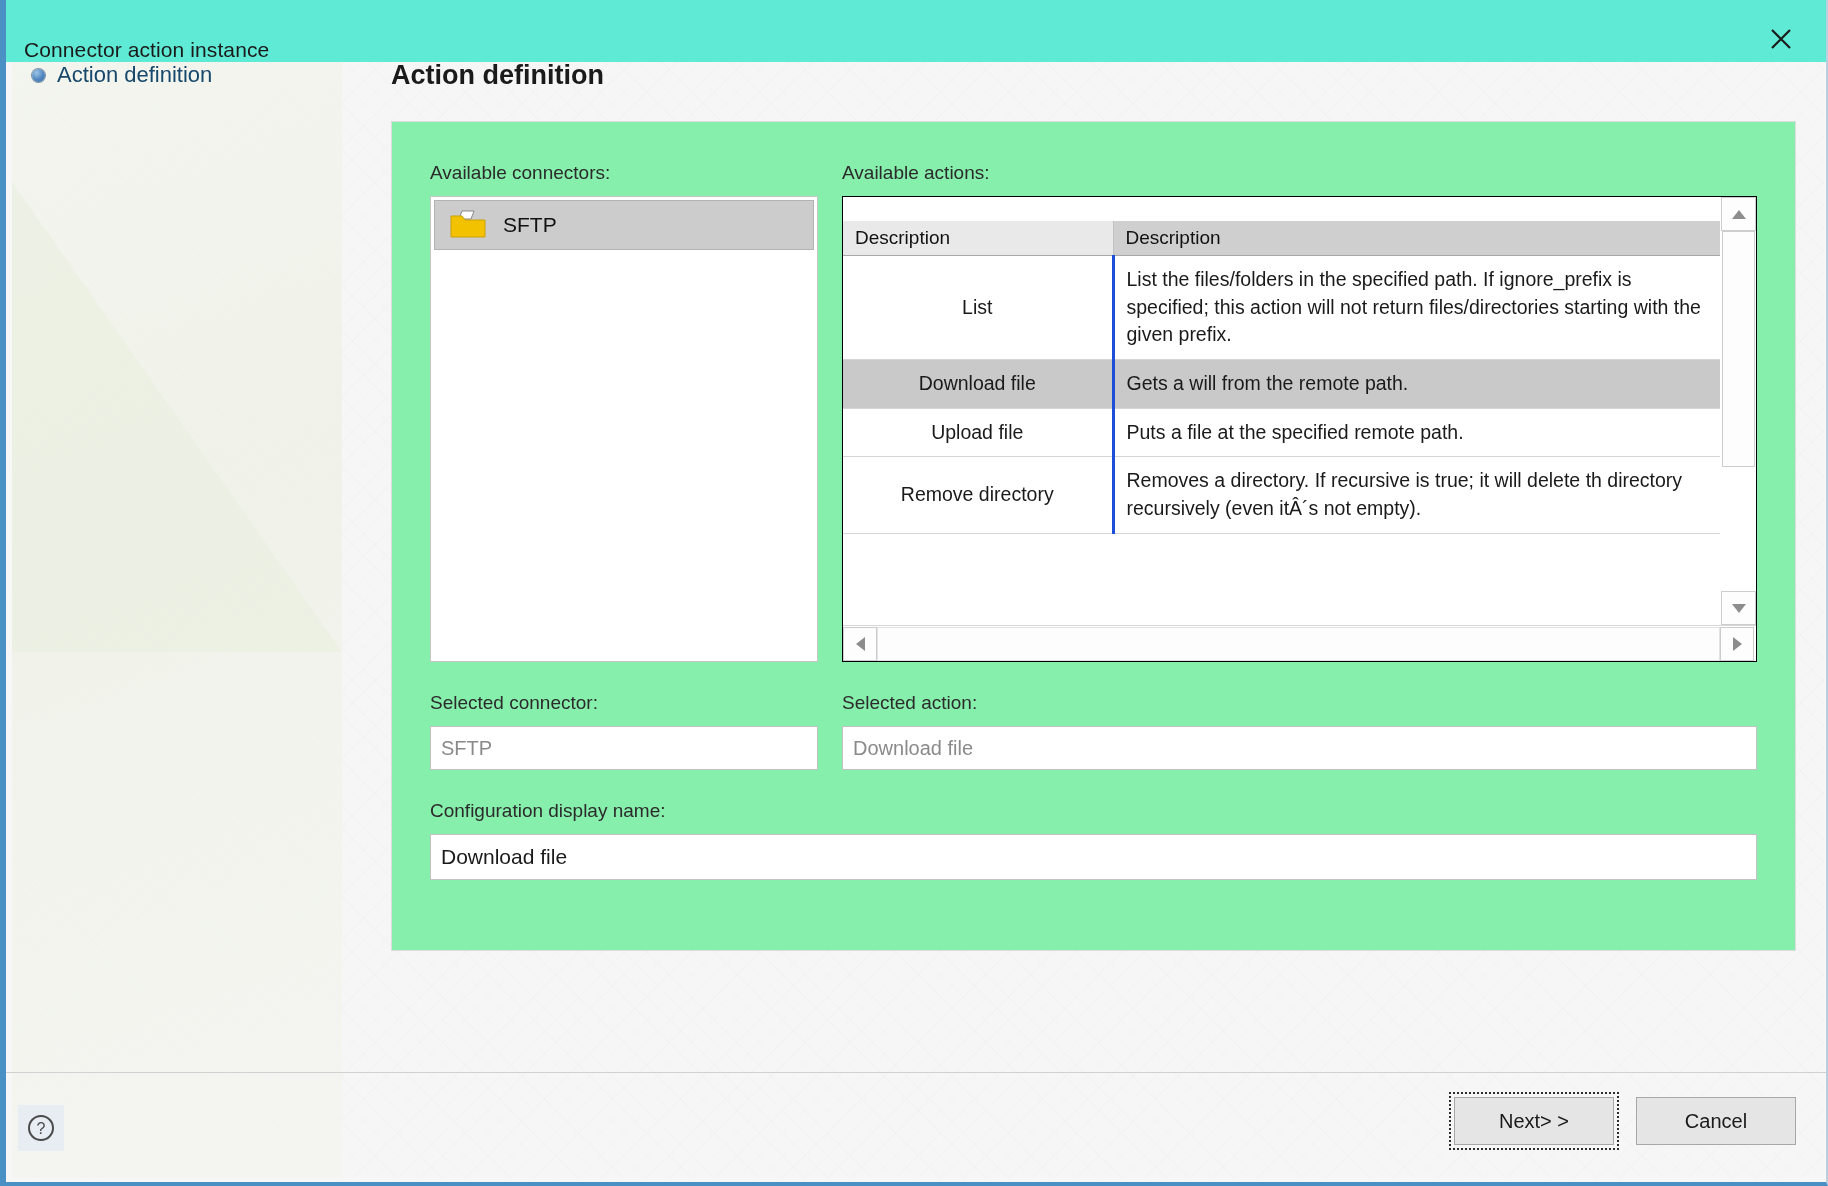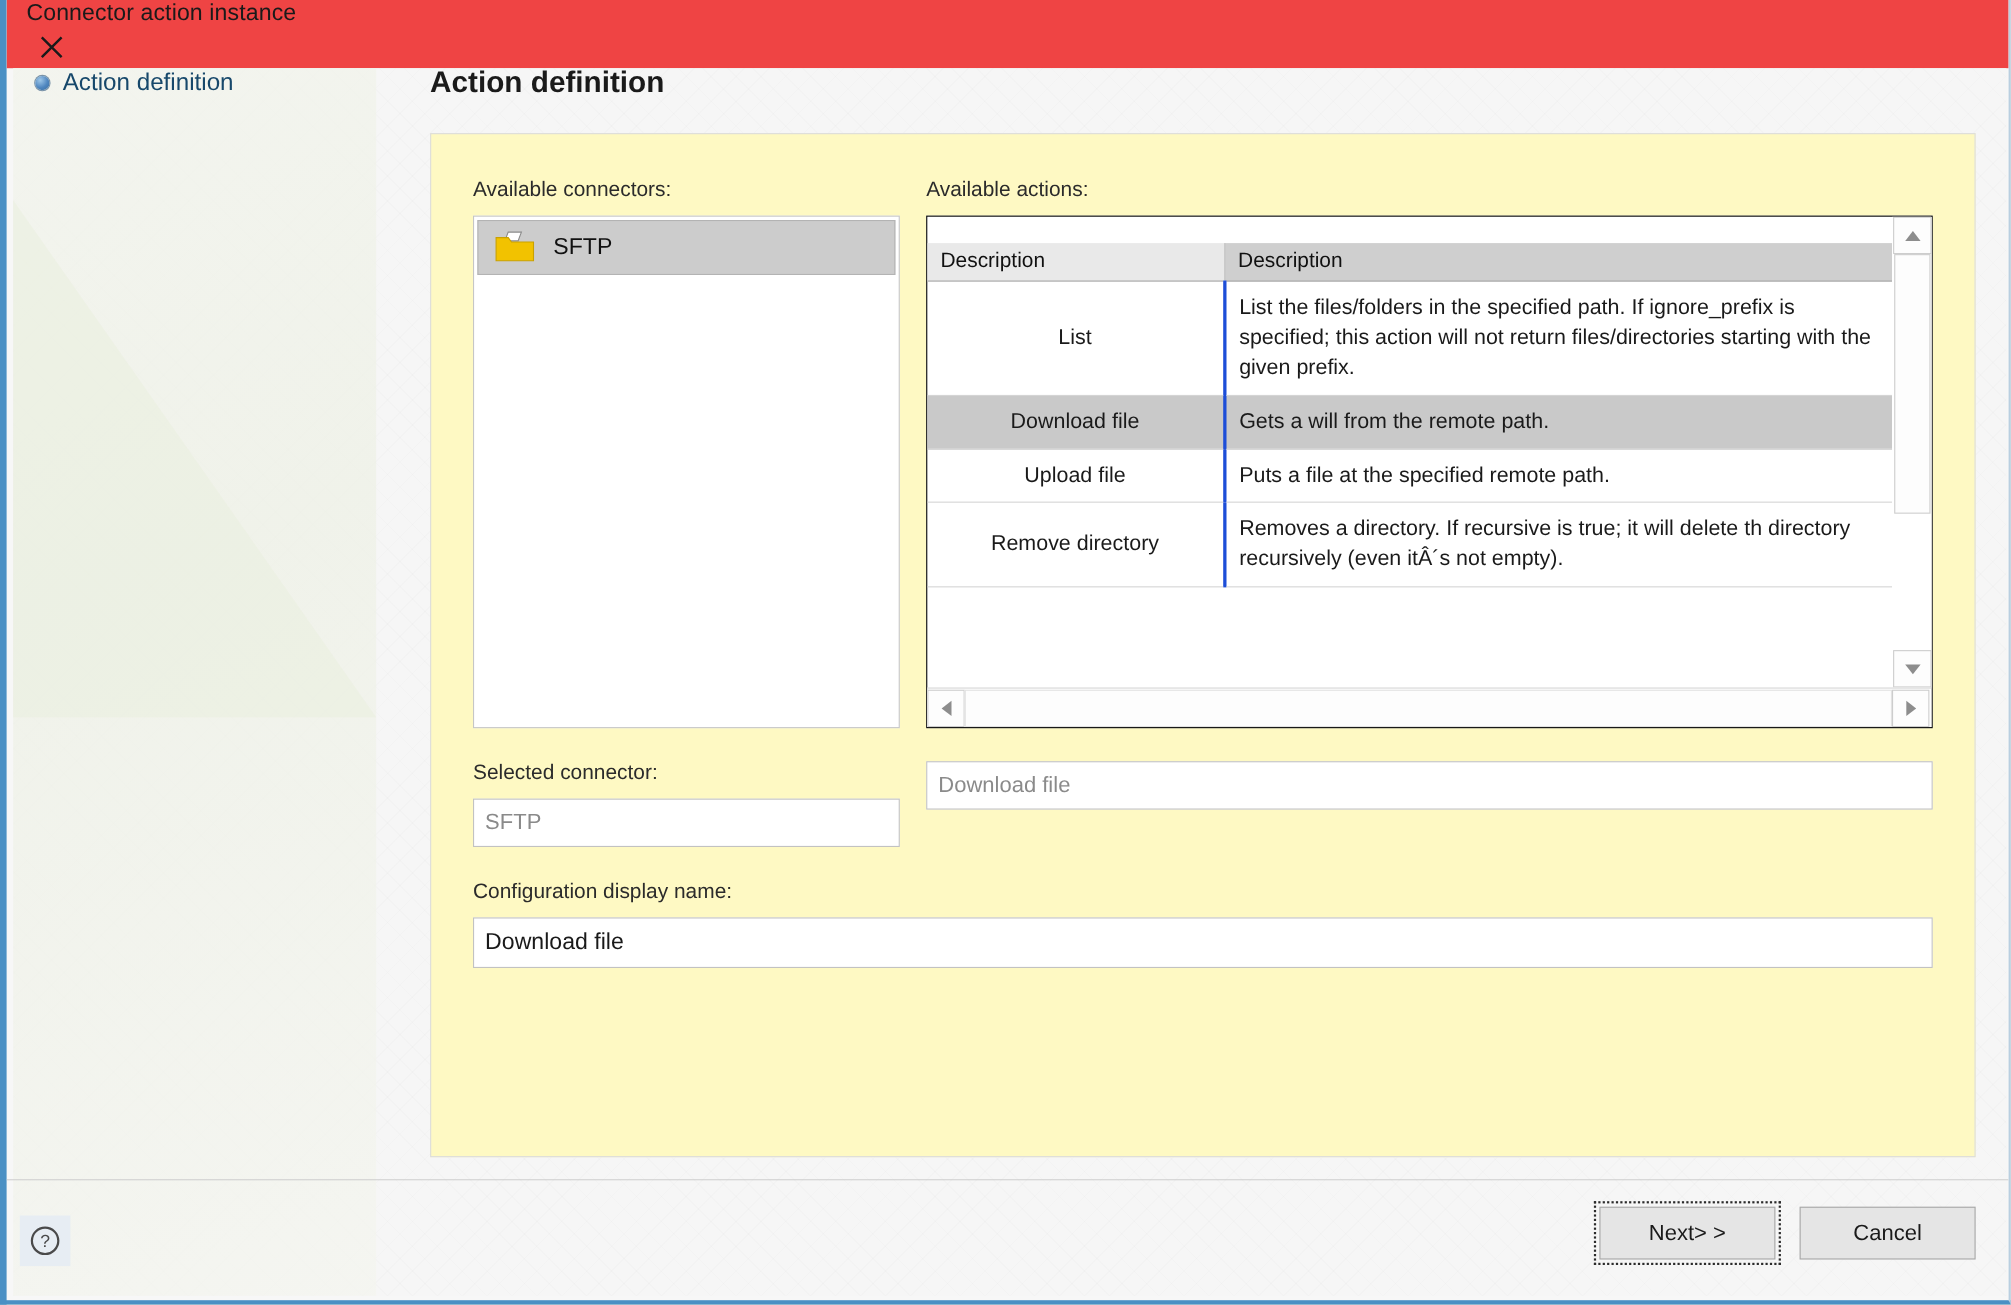--- a/index.html
+++ b/index.html
@@ -13,27 +13,26 @@
     background: #f7f7f7;
     border-left: 6px solid #4a90c4;
     border-right: 2px solid #b9cfe0;
     border-bottom: 4px solid #4a90c4;
     position: relative;
   }
 
   
   .titlebar {
     height: 62px;
-    background: #ef4444;
+    background: #5eead4;
     display: flex;
-    align-items: flex-start;
+    align-items: flex-end;
     justify-content: space-between;
     padding: 0 22px 0 18px;
     position: relative;
-    flex-direction: column;
   }
   .titlebar-text {
     font-size: 21px;
     color: #1a1a1a;
     letter-spacing: .1px;
   }
   .close-btn {
     width: 46px; height: 46px;
     display: flex; align-items: center; justify-content: center;
     cursor: pointer;
@@ -93,23 +92,23 @@
     height: 1010px;
     z-index: 2;
   }
   .page-title {
     font-size: 27px;
     font-weight: bold;
     color: #1a1a1a;
     margin: 0 0 30px 0;
   }
   .panel {
-    background: #fef9c3;
+    background: #86efac;
     border: 1px solid #dcdcdc;
-    height: 931px;
+    height: 830px;
     position: relative;
     padding: 40px 38px;
   }
 
   .field-label {
     font-size: 19px;
     color: #2b2b2b;
     margin-bottom: 12px;
   }
 
@@ -353,20 +352,21 @@
         </div>
       </div>
     </div>
 
     <div class="row2">
       <div class="col-left">
         <div class="field-label">Selected connector:</div>
         <input class="inp" type="text" readonly="" value="SFTP" style="">
       </div>
       <div class="col-right">
+        <div class="field-label">Selected action:</div>
         <input class="inp" type="text" readonly="" value="Download file" style="">
       </div>
     </div>
 
     <div class="wide-wrap">
       <div class="field-label">Configuration display name:</div>
       <input class="inp wide dark" type="text" value="Download file" style="">
     </div>
 
   </div>

